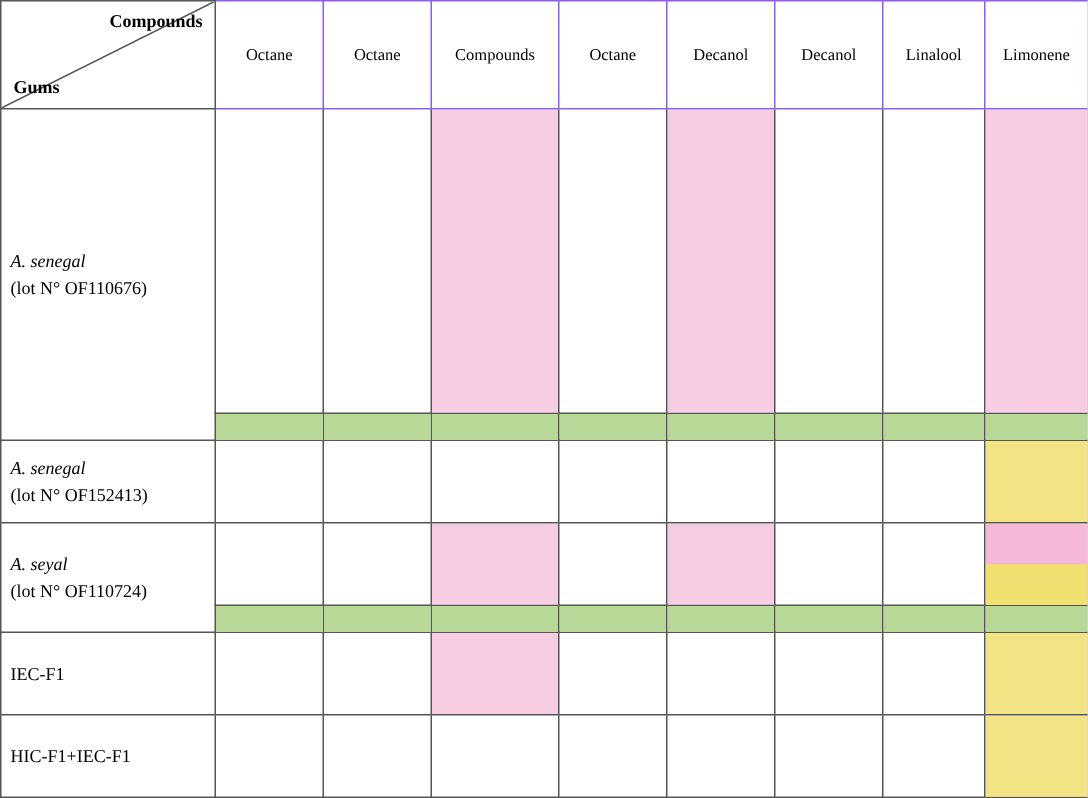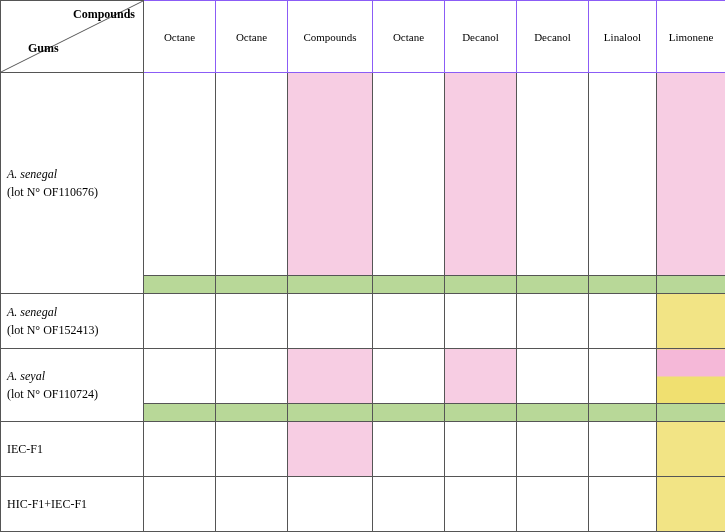--- a/index.html
+++ b/index.html
@@ -46,25 +46,24 @@
     }
     .label-compounds {
       position: absolute;
       top: 6px;
       right: 8px;
       font-size: 12px;
       font-style: normal;
     }
     .label-gums {
       position: absolute;
-      bottom: 16px;
+      bottom: 6px;
       left: 8px;
       font-size: 12px;
       font-style: normal;
-      margin-left: 19px;
     }
     .col-header {
       text-align: center;
       vertical-align: middle;
       font-size: 11px;
       font-weight: normal;
       height: 72px;
       border: 1px solid #8b5cf6;
     }
     .gum-cell {

